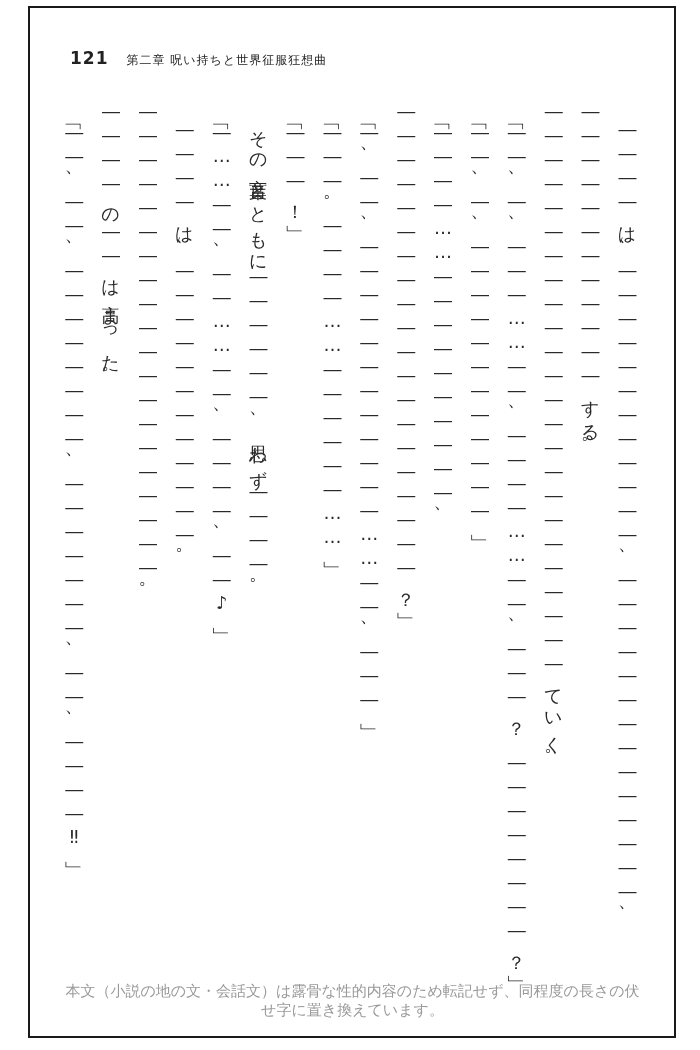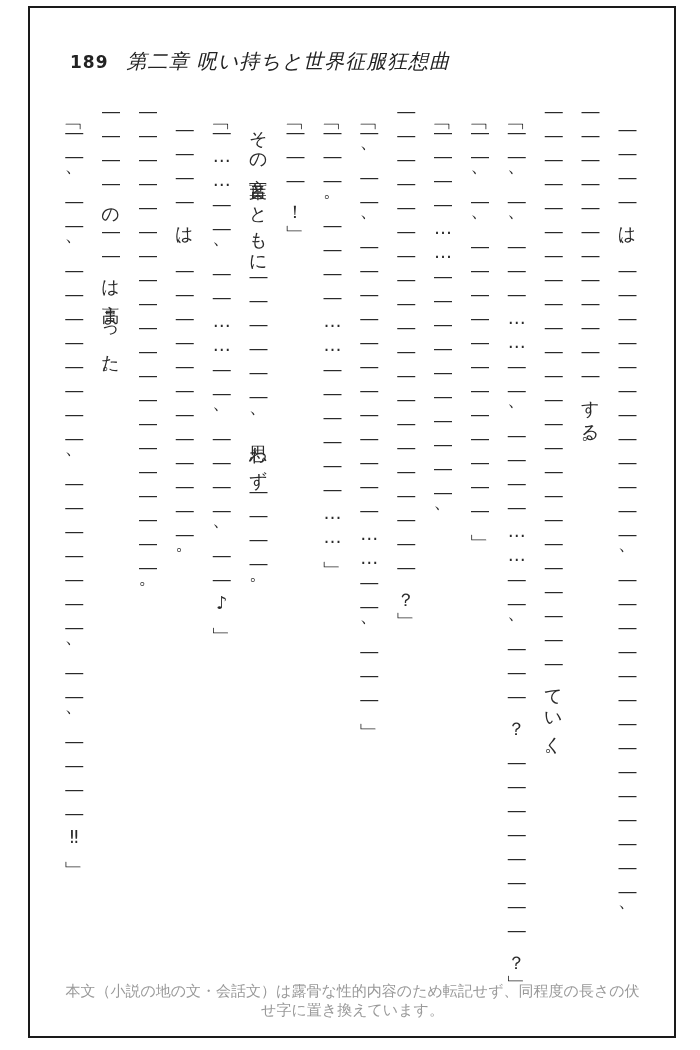--- a/index.html
+++ b/index.html
@@ -32,23 +32,22 @@
     align-items: baseline;
     gap: 18px;
     color: #222222;
   }
   .page-number {
     font-size: 17px;
     font-weight: bold;
     letter-spacing: 1px;
   }
   .chapter-title {
-    font-size: 20px;
+    font-size: 12px;
     letter-spacing: 1px;
-    font-style: italic;
   }
   .body-area {
     position: absolute;
     left: 60px;
     top: 100px;
     width: 585px;
     height: 900px;
     writing-mode: vertical-rl;
     text-orientation: upright;
     font-size: 18px;
@@ -73,21 +72,21 @@
     color: #999999;
   }
 </style>
 </head>
 <body>
 
 <div class="page">
   <div class="page-frame"></div>
 
   <div class="running-header">
-    <span class="page-number">189</span>
+    <span class="page-number">121</span>
     <span class="chapter-title">第二章 呪い持ちと世界征服狂想曲</span>
   </div>
 
   <div class="body-area" id="body-area">
       <p class="para indent">――――は、――――――――――――、――――――――――――――、――――――――――――する。――――――――――――――――――――――――ていく。</p>
       <p class="para indent">「――、―、―――……――、――――……――、―――？　――――――――？」</p>
       <p class="para indent">「――、―、――――――――――――」</p>
       <p class="para indent">「――――……――――――――――、――――――――――――――――――――？」</p>
       <p class="para indent">「―、――、――――――――――――……――、―――」</p>
       <p class="para indent">「―――。――――……――――――……」</p>

